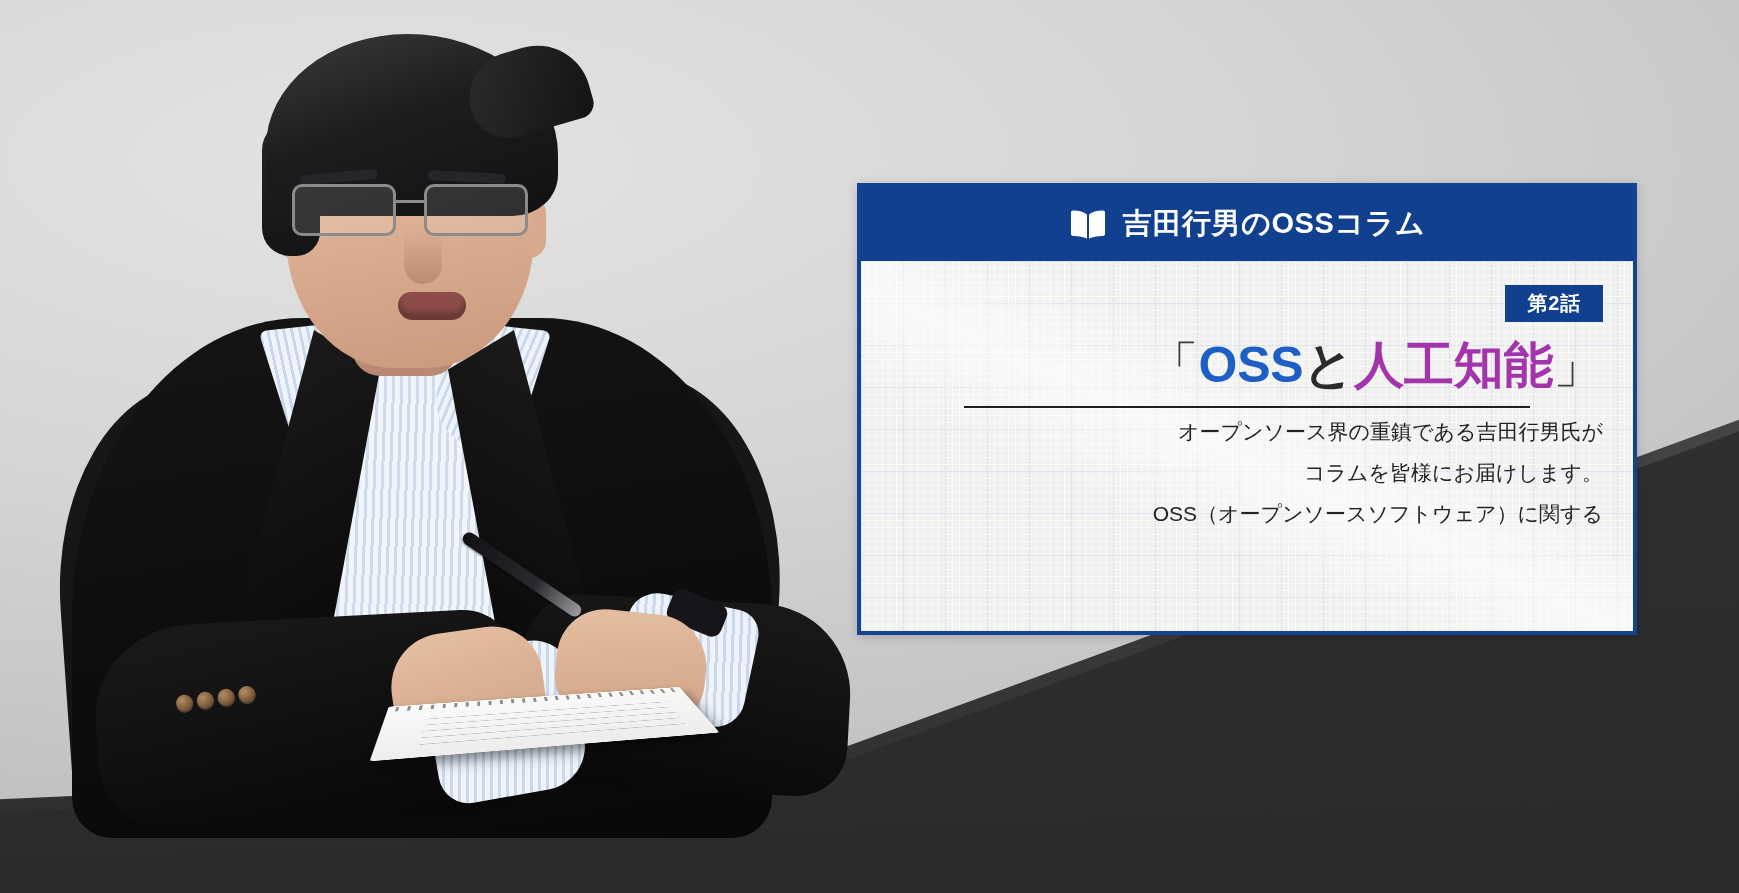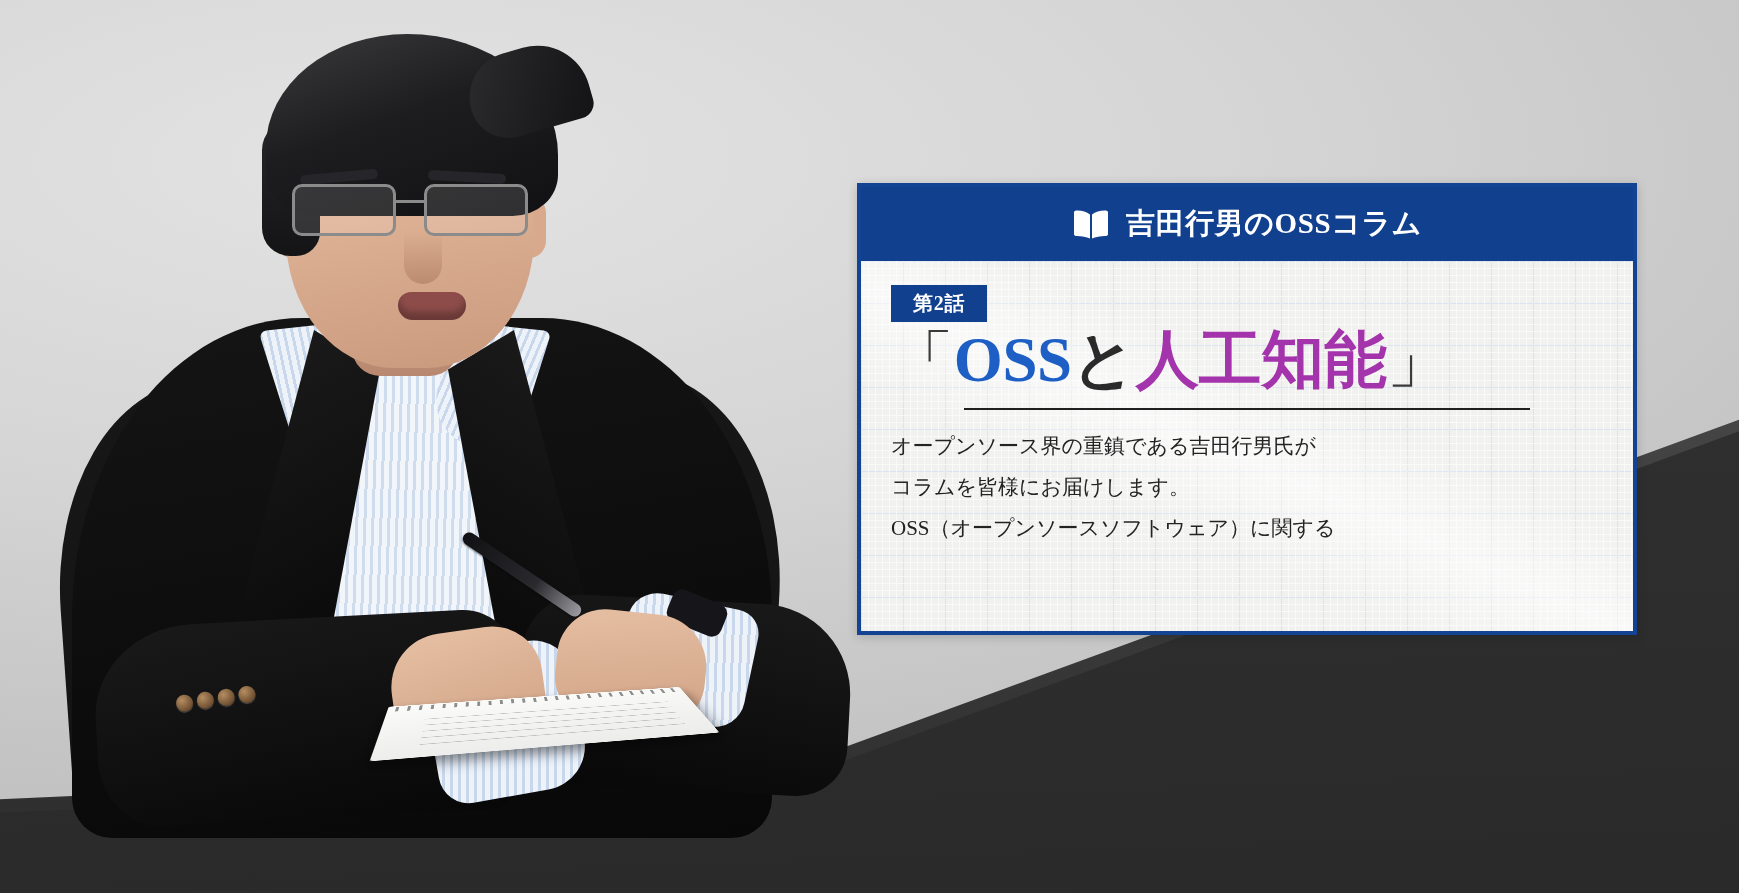--- a/index.html
+++ b/index.html
@@ -277,21 +277,20 @@
   .card {
     position: absolute;
     left: 857px;
     top: 183px;
     width: 780px;
     height: 452px;
     border: 4px solid #124493;
     background: #f0f0f0;
     box-shadow: 0 2px 10px rgba(0,0,0,.18);
     overflow: hidden;
-    font-family: Liberation Serif, serif;
   }
 
   .card-header {
     height: 74px;
     background: #11408f;
     display: flex;
     align-items: center;
     justify-content: center;
     gap: 16px;
   }
@@ -309,21 +308,21 @@
     height: calc(100% - 74px);
     background-color: #f1f1f0;
     background-image:
       linear-gradient(to right,  rgba(255,255,255,.55) 0 1px, transparent 1px 100%),
       linear-gradient(to bottom, rgba(255,255,255,.55) 0 1px, transparent 1px 100%),
       linear-gradient(to right,  rgba(125,155,205,.55) 0 1px, transparent 1px 100%),
       linear-gradient(to bottom, rgba(125,155,205,.55) 0 1px, transparent 1px 100%);
     background-size: 7px 7px, 7px 7px, 42px 42px, 42px 42px;
     background-position: 0 0, 0 0, 0 0, 0 0;
     padding: 24px 30px 0;
-    text-align: left;
+    text-align: right;
   }
   
   .card-body::before {
     content: "";
     position: absolute; inset: 0;
     background: linear-gradient(204deg, rgba(255,255,255,0) 38%, rgba(255,255,255,.55) 52%, rgba(255,255,255,0) 66%);
     pointer-events: none;
   }
   .card-body > * { position: relative; }
 
@@ -332,41 +331,41 @@
     background: #11408f;
     color: #ffffff;
     font-size: 20px;
     font-weight: 700;
     padding: 8px 22px 9px;
     letter-spacing: .04em;
     line-height: 1;
   }
 
   .card-title {
-    margin-top: 4px;
-    font-size: 63px;
+    margin-top: 16px;
+    font-size: 50px;
     font-weight: 700;
     line-height: 1.08;
     white-space: nowrap;
     letter-spacing: -.005em;
   }
   .t-bracket { color: #3a3a3a; font-weight: 500; }
   .t-oss     { color: #1d5fc4; }
   .t-to      { color: #2b2b2b; }
   .t-ai      { color: #a434ab; }
 
   .title-rule {
     width: 566px;
     height: 2px;
     background: #202020;
     margin: 14px auto 0;
   }
 
   .card-desc {
-    margin-top: 16px;
+    margin-top: 4px;
     color: #232323;
     font-size: 21px;
     line-height: 1.95;
     font-weight: 400;
   }
   .card-desc .line { display: block; white-space: nowrap; }
 </style>
 </head>
 <body>
 

